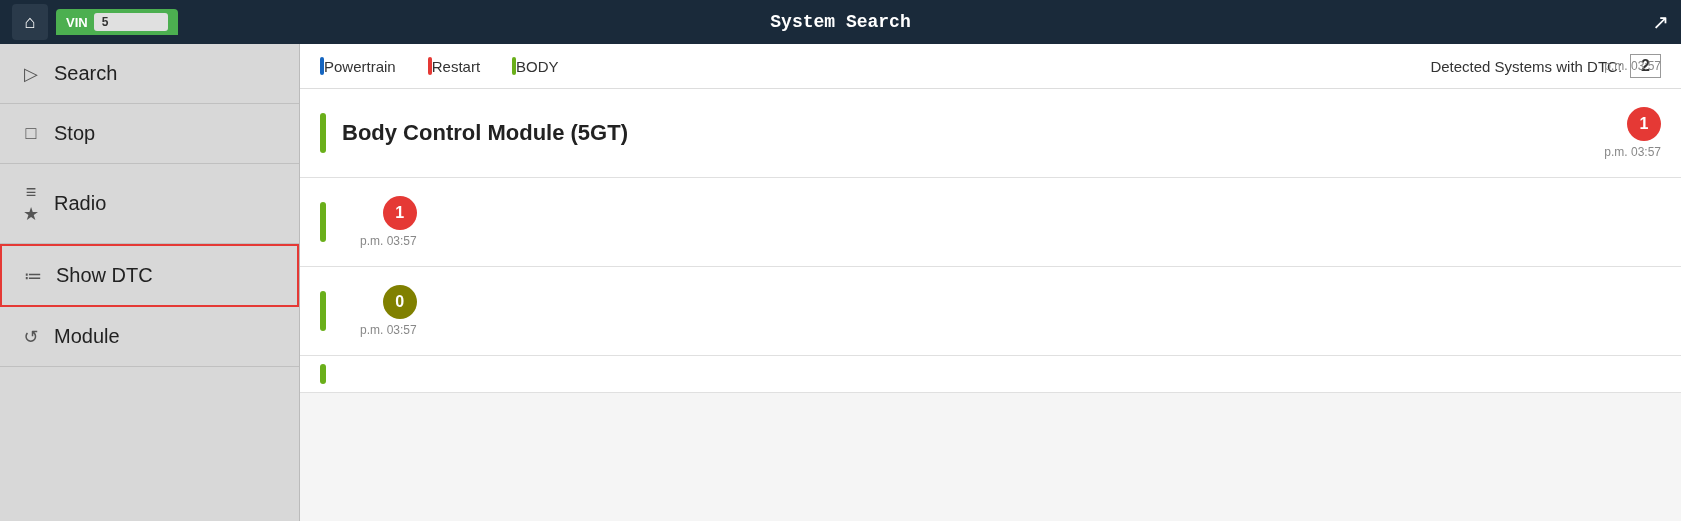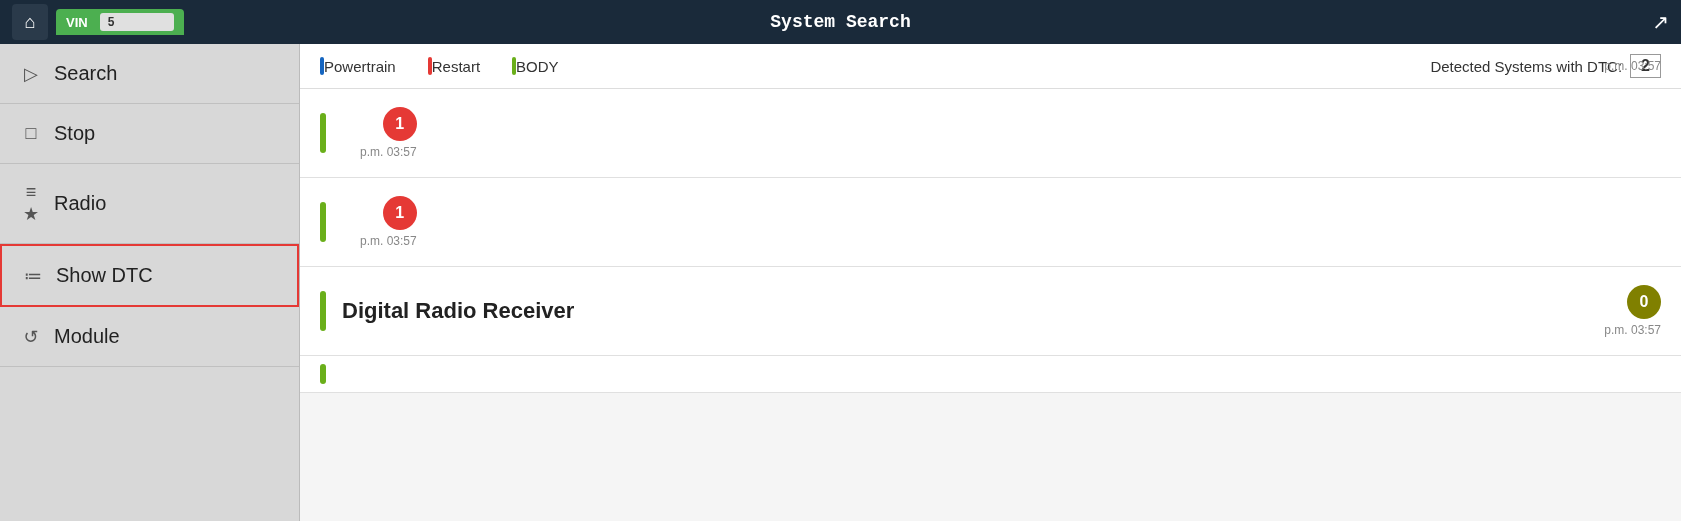--- a/index.html
+++ b/index.html
@@ -23,21 +23,21 @@
       margin-right: 8px;
     }
     .home-icon { color: white; font-size: 18px; }
     .vin-tab {
       background: #4caf50;
       color: white;
       font-size: 13px;
       font-weight: bold;
       padding: 4px 10px;
       border-radius: 4px 4px 0 0;
-      display: flex; align-items: center; gap: 12px;
+      display: flex; align-items: center; gap: 6px;
     }
     .vin-number {
       background: #e0e0e0;
       color: #333;
       font-size: 12px;
       padding: 2px 60px 2px 8px;
       border-radius: 3px;
     }
     .header-title {
       color: white;
@@ -255,37 +255,37 @@
       </div>
       <div style="position:absolute; right:20px; top:56px;">
         <span class="time-label">p.m. 03:57</span>
       </div>
     </div>
 
     <div class="system-list">
 
       <div class="system-item">
         <div class="system-bar" style="background:#6aaf1a;"></div>
+        <span class="system-name">Body Control Module (5GT)</span>
         <div class="system-right">
           <div class="dtc-badge red">1</div>
           <span class="time-label">p.m. 03:57</span>
         </div>
       </div>
 
       <div class="system-item">
         <div class="system-bar" style="background:#6aaf1a;"></div>
         <div class="system-right">
           <div class="dtc-badge red">1</div>
           <span class="time-label">p.m. 03:57</span>
         </div>
       </div>
 
       <div class="system-item">
         <div class="system-bar" style="background:#6aaf1a;"></div>
-        <span class="system-name">Digital Radio Receiver</span>
         <div class="system-right">
           <div class="dtc-badge olive">0</div>
           <span class="time-label">p.m. 03:57</span>
         </div>
       </div>
 
       <div class="system-item" style="height:30px; overflow:hidden;">
         <div class="system-bar" style="background:#6aaf1a; height:20px;"></div>
       </div>
 

